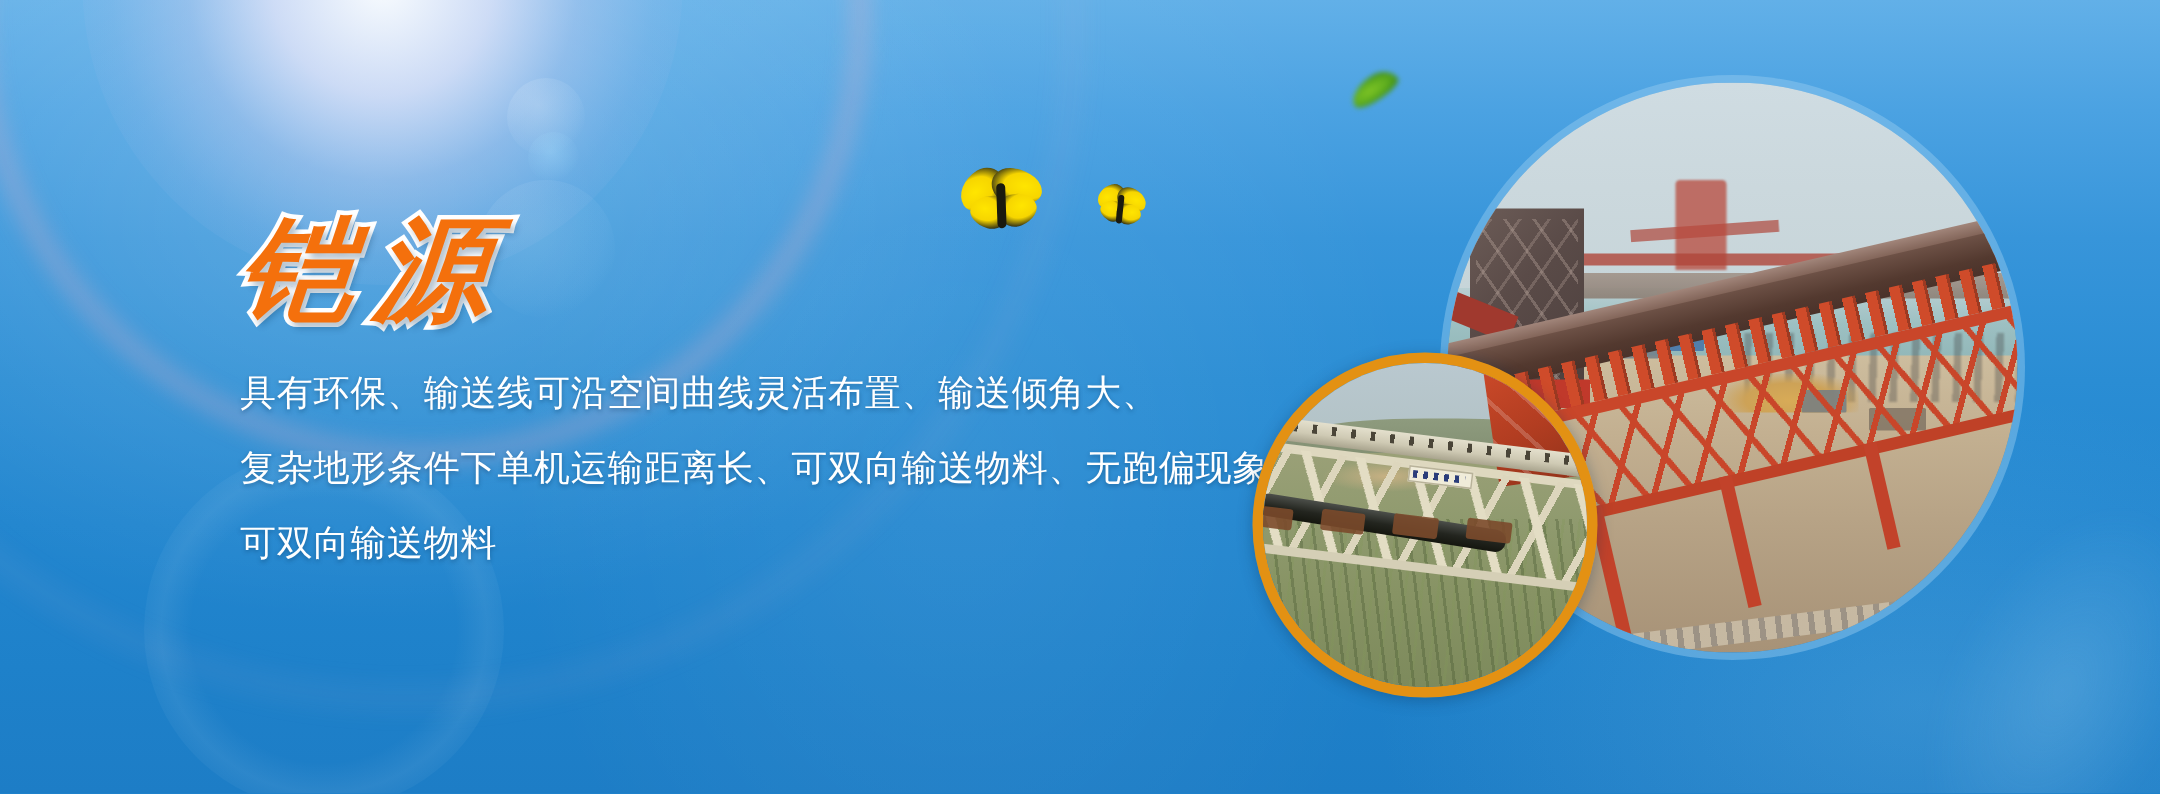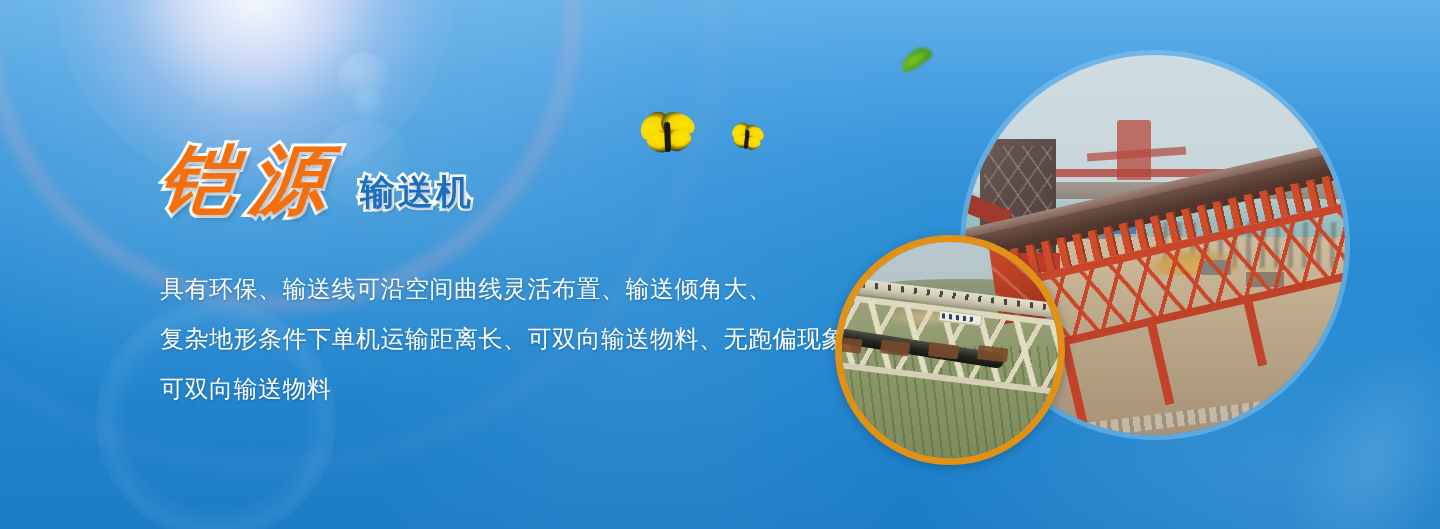--- a/index.html
+++ b/index.html
@@ -98,21 +98,21 @@
     color:#1a6fbe;
     letter-spacing:3px;
     padding-bottom:9px;
     -webkit-text-stroke:5px #ffffff;
     paint-order:stroke fill;
     text-shadow:2px 3px 3px rgba(10,55,95,0.28);
   }
 
   
   .copy {
-    position:absolute; left:160px; top:264px;
+    position:absolute; left:160px; top:238px;
     width:790px;
     pointer-events:none;
   }
   .copy-line {
     color:#ffffff;
     font-size:24px;
     line-height:50px;
     letter-spacing:0.5px;
     white-space:nowrap;
     text-shadow:0 1px 3px rgba(12,60,105,0.45);
@@ -366,21 +366,20 @@
   <div class="flare-ring"></div>
   <div class="flare-ring2"></div>
   <div class="flare-bubble fb1"></div>
   <div class="flare-bubble fb2"></div>
   <div class="flare-bubble fb3"></div>
   <div class="flare-bubble fb4"></div>
   <div class="flare-bubble fb5"></div>
 
   <div class="headline">
     <div class="brand">铠源</div>
-    <div class="brand-sub">输送机</div>
   </div>
 
   <div class="copy">
     <div class="copy-line">具有环保、输送线可沿空间曲线灵活布置、输送倾角大、</div>
     <div class="copy-line">复杂地形条件下单机运输距离长、可双向输送物料、无跑偏现象等特点，</div>
     <div class="copy-line">可双向输送物料</div>
   </div>
 
   <div class="photo-large-ring"></div>
   <div class="photo-large">

